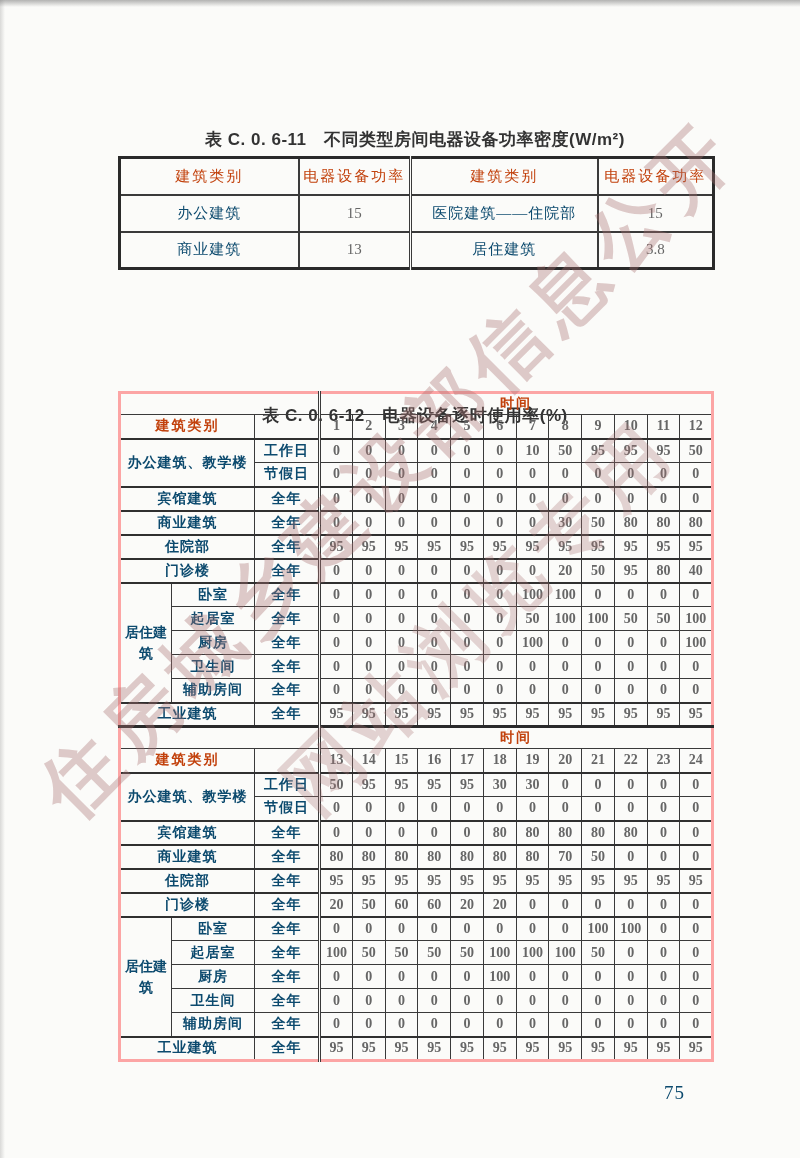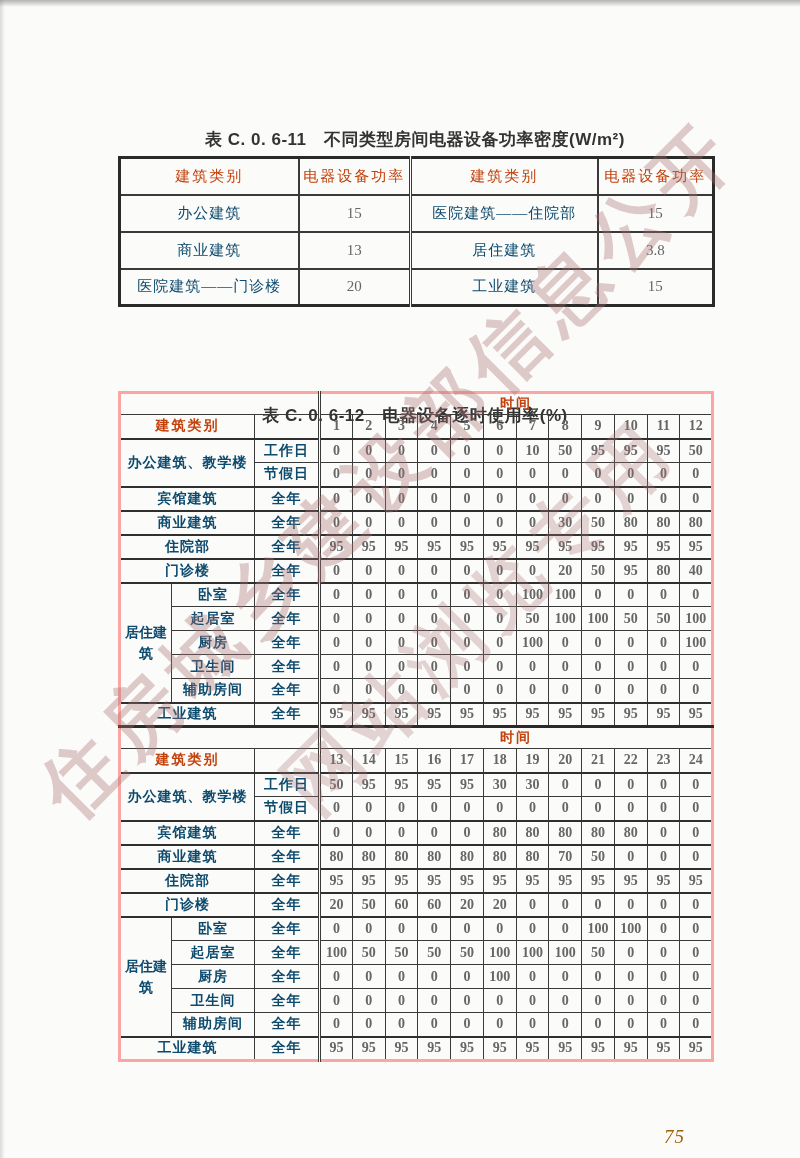--- a/index.html
+++ b/index.html
@@ -48,21 +48,21 @@
     position:absolute; white-space:nowrap; z-index:4; pointer-events:none;
     transform:translate(-50%,-50%) rotate(-45deg);
     font-family:"Liberation Serif","DejaVu Serif",serif;
     font-size:76px; letter-spacing:10px; font-weight:bold;
   }
   #wm1 { left:390px; top:470px; color:rgba(170,115,115,.36); }
   #wm2 { left:480px; top:617px; color:rgba(170,115,115,.30); }
 
   .pagenum {
     position:absolute; top:1082px; left:664px; z-index:2;
-    font-style:italic; font-size:19px; color:#a16207; letter-spacing:1px;margin-top:44px;
+    font-size:19px; color:#0c4a6e; letter-spacing:1px;
   }
 </style>
 </head>
 <body>
 
 <div>
   <div class="edge-top"></div>
   <div class="edge-left"></div>
 
   <div class="wm" id="wm1">住房城乡建设部信息公开</div>
@@ -88,26 +88,20 @@
           <td class="lbl">办公建筑</td>
           <td class="num">15</td>
           <td class="dleft lbl">医院建筑——住院部</td>
           <td class="num">15</td>
         </tr>
         <tr>
           <td class="lbl">商业建筑</td>
           <td class="num">13</td>
           <td class="dleft lbl">居住建筑</td>
           <td class="num">3.8</td>
-        </tr>
-        <tr>
-          <td class="lbl">医院建筑——门诊楼</td>
-          <td class="num">20</td>
-          <td class="dleft lbl">工业建筑</td>
-          <td class="num">15</td>
         </tr>
       </tbody>
   </table>
 
   <div class="title" id="title2">表 C. 0. 6-12　电器设备逐时使用率(%)</div>
 
   <table class="t2">
     <colgroup>
       <col style="width:52px">
         <col style="width:83px">

